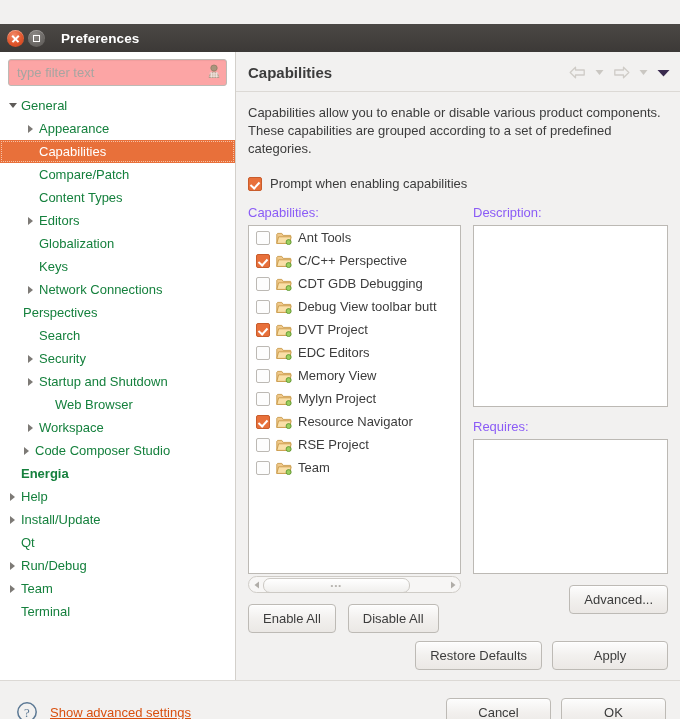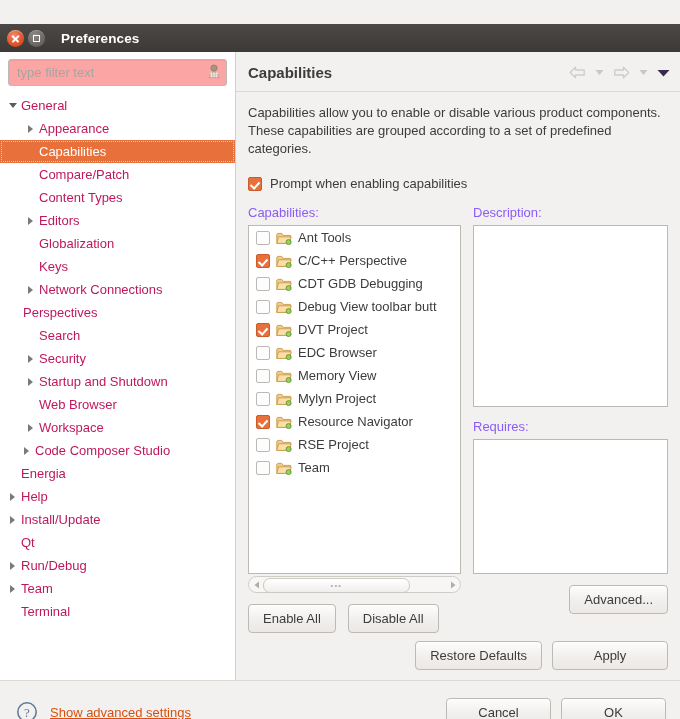--- a/index.html
+++ b/index.html
@@ -140,21 +140,21 @@
     overflow: hidden;
     padding-top: 2px;
     position: relative;
   }
   .tree-item {
     height: 23px;
     display: flex;
     align-items: center;
     cursor: default;
     font-size: 13px;
-    color: #be185d;
+    color: #15803d;
     padding-right: 4px;
     white-space: nowrap;
   }
   .tree-item .expander {
     width: 13px;
     flex: 0 0 13px;
     display: flex;
     align-items: center;
     justify-content: center;
     margin-right: 2px;
@@ -474,37 +474,37 @@
               <span class="tri-right"></span>
             </span>
             <span class="tree-label">Security</span>
           </div>
           <div class="tree-item" style="padding-left: 24px;">
             <span class="expander">
               <span class="tri-right"></span>
             </span>
             <span class="tree-label">Startup and Shutdown</span>
           </div>
-          <div class="tree-item" style="padding-left: 24px;">
+          <div class="tree-item" style="padding-left: 40px;">
             <span class="expander"></span>
             <span class="tree-label">Web Browser</span>
           </div>
           <div class="tree-item" style="padding-left: 24px;">
             <span class="expander">
               <span class="tri-right"></span>
             </span>
             <span class="tree-label">Workspace</span>
           </div>
           <div class="tree-item" style="padding-left: 20px;">
             <span class="expander">
               <span class="tri-right"></span>
             </span>
             <span class="tree-label">Code Composer Studio</span>
           </div>
-          <div class="tree-item" style="padding-left: 6px;">
+          <div class="tree-item" style="padding-left: 6px; font-weight: bold;">
             <span class="expander"></span>
             <span class="tree-label">Energia</span>
           </div>
           <div class="tree-item" style="padding-left: 6px;">
             <span class="expander">
               <span class="tri-right"></span>
             </span>
             <span class="tree-label">Help</span>
           </div>
           <div class="tree-item" style="padding-left: 6px;">
@@ -628,21 +628,21 @@
                     </svg></span>
                   <span>DVT Project</span>
                 </div>
                 <div class="cap-row">
                   <span class="cb off"></span>
                   <span class="folder"><svg width="16" height="14" viewBox="0 0 16 14">
                       <path d="M0.8 3.2 V12.4 H14.6 V4.4 H7.2 L5.8 2.4 H1.6 Z" fill="#f0c98b" stroke="#c99a4a" stroke-width="0.9" stroke-linejoin="round"></path>
                       <path d="M2.6 5.8 H15.2 L13.4 12.4 H0.8 Z" fill="#fadfa8" stroke="#c99a4a" stroke-width="0.9" stroke-linejoin="round"></path>
                       <circle cx="12.6" cy="11.1" r="2.5" fill="#9ccf5e" stroke="#5d9630" stroke-width="0.9"></circle>
                     </svg></span>
-                  <span>EDC Browser</span>
+                  <span>EDC Editors</span>
                 </div>
                 <div class="cap-row">
                   <span class="cb off"></span>
                   <span class="folder"><svg width="16" height="14" viewBox="0 0 16 14">
                       <path d="M0.8 3.2 V12.4 H14.6 V4.4 H7.2 L5.8 2.4 H1.6 Z" fill="#f0c98b" stroke="#c99a4a" stroke-width="0.9" stroke-linejoin="round"></path>
                       <path d="M2.6 5.8 H15.2 L13.4 12.4 H0.8 Z" fill="#fadfa8" stroke="#c99a4a" stroke-width="0.9" stroke-linejoin="round"></path>
                       <circle cx="12.6" cy="11.1" r="2.5" fill="#9ccf5e" stroke="#5d9630" stroke-width="0.9"></circle>
                     </svg></span>
                   <span>Memory View</span>
                 </div>

